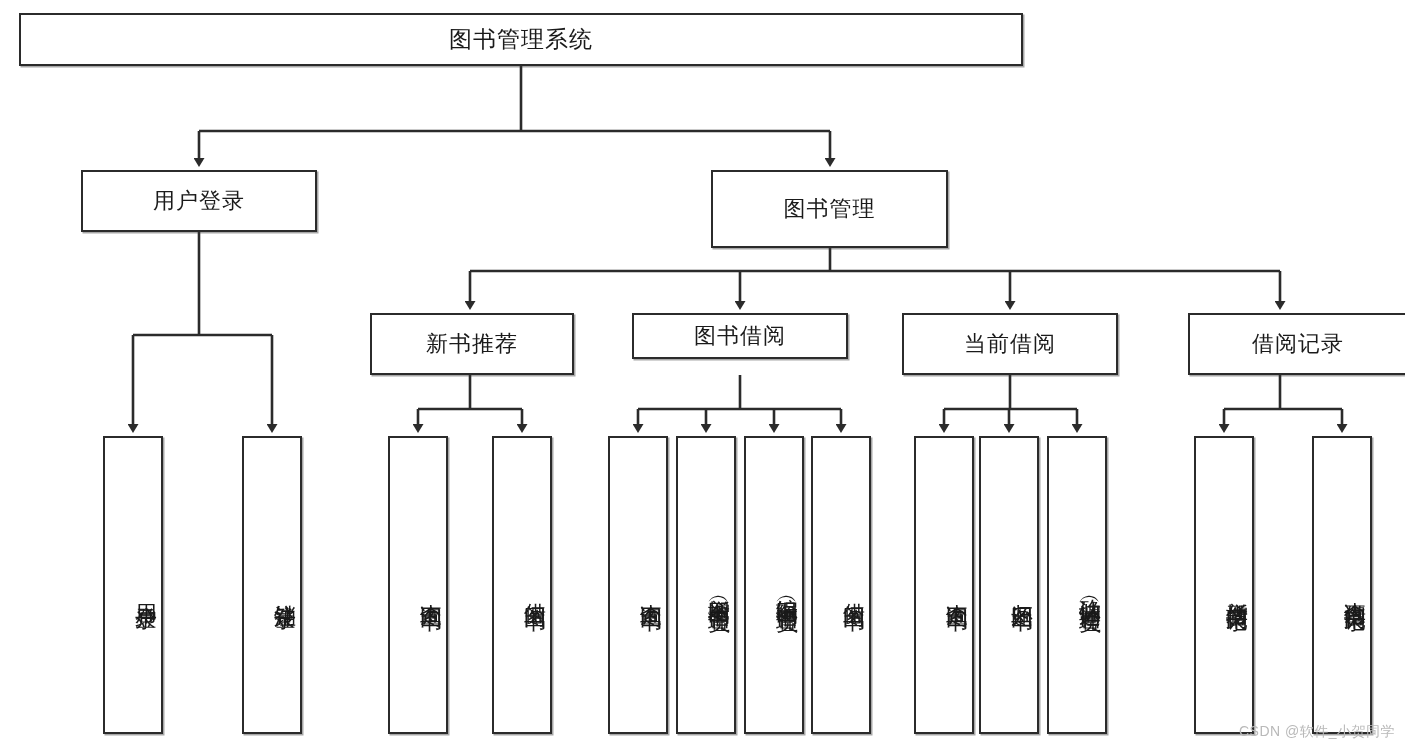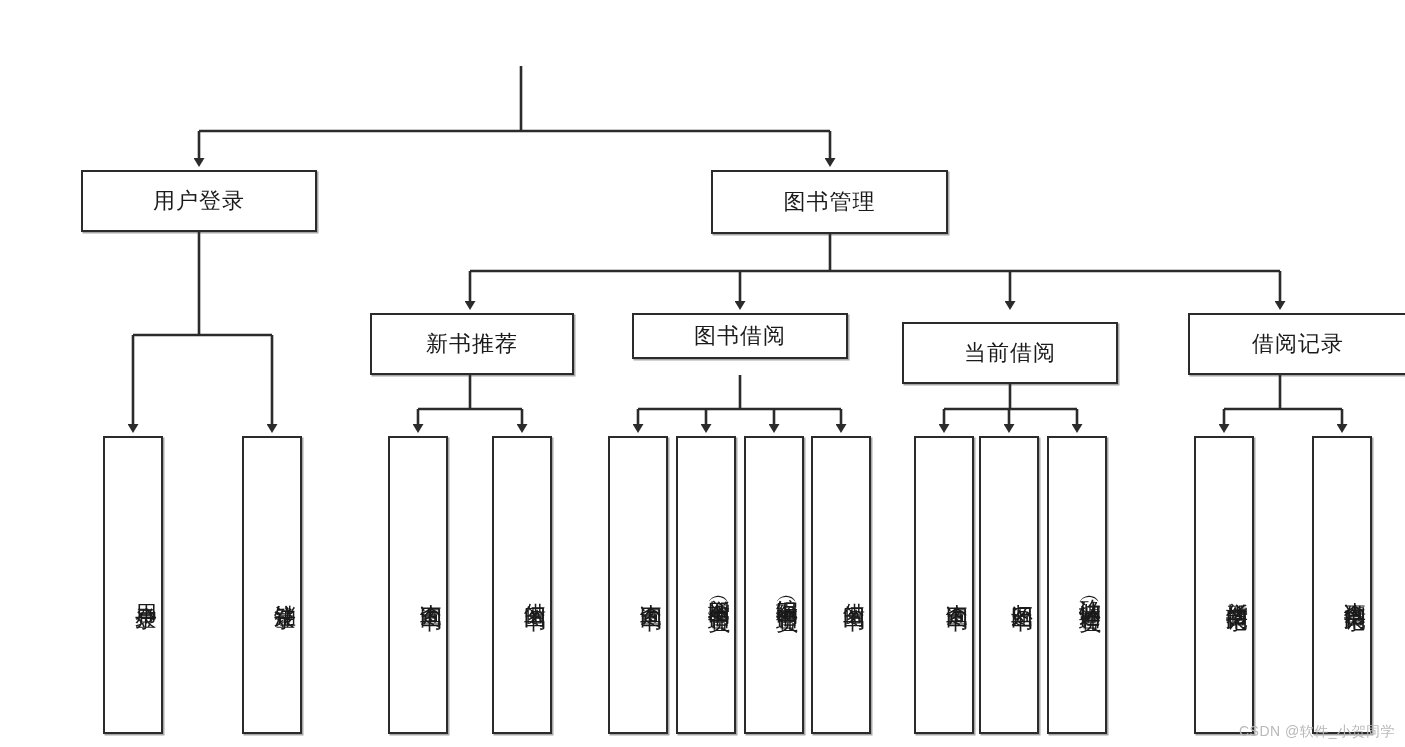--- a/index.html
+++ b/index.html
@@ -112,27 +112,28 @@
       <path d="M1009,409 L1009,425" marker-end="url(#arrow)"></path>
       <path d="M1077,409 L1077,425" marker-end="url(#arrow)"></path>
 
       <path d="M1280,375 L1280,409"></path>
       <path d="M1224,409 L1342,409"></path>
       <path d="M1224,409 L1224,425" marker-end="url(#arrow)"></path>
       <path d="M1342,409 L1342,425" marker-end="url(#arrow)"></path>
     </g>
   </svg>
 
+  <div class="node horiz root" style="left:19px; top:13px; width:1004px; height:53px;">图书管理系统</div>
 
   <div class="node horiz" style="left:81px; top:170px; width:236px; height:62px;">用户登录</div>
-  <div class="node horiz" style="left:711px; top:170px; width:237px; height:64px;">图书管理</div>
+  <div class="node horiz" style="left:711px; top:170px; width:237px; height:78px;">图书管理</div>
 
   <div class="node horiz" style="left:370px; top:313px; width:204px; height:62px;">新书推荐</div>
   <div class="node horiz" style="left:632px; top:313px; width:216px; height:46px;">图书借阅</div>
-  <div class="node horiz" style="left:902px; top:313px; width:216px; height:62px;margin-top:9px;">当前借阅</div>
+  <div class="node horiz" style="left:902px; top:313px; width:216px; height:62px;">当前借阅</div>
   <div class="node horiz" style="left:1172px; top:313px; width:220px; height:62px;margin-left:16px;">借阅记录</div>
 
   <div class="node vert" style="left:103px; top:436px; width:60px; height:298px;">用户登录</div>
   <div class="node vert" style="left:242px; top:436px; width:60px; height:298px;">注销登录</div>
 
   <div class="node vert" style="left:388px; top:436px; width:60px; height:298px;">查询图书</div>
   <div class="node vert" style="left:492px; top:436px; width:60px; height:298px;">借阅图书</div>
 
   <div class="node vert" style="left:608px; top:436px; width:60px; height:298px;">查询图书</div>
   <div class="node vert" style="left:676px; top:436px; width:60px; height:298px;">新增图书（管理员）</div>

